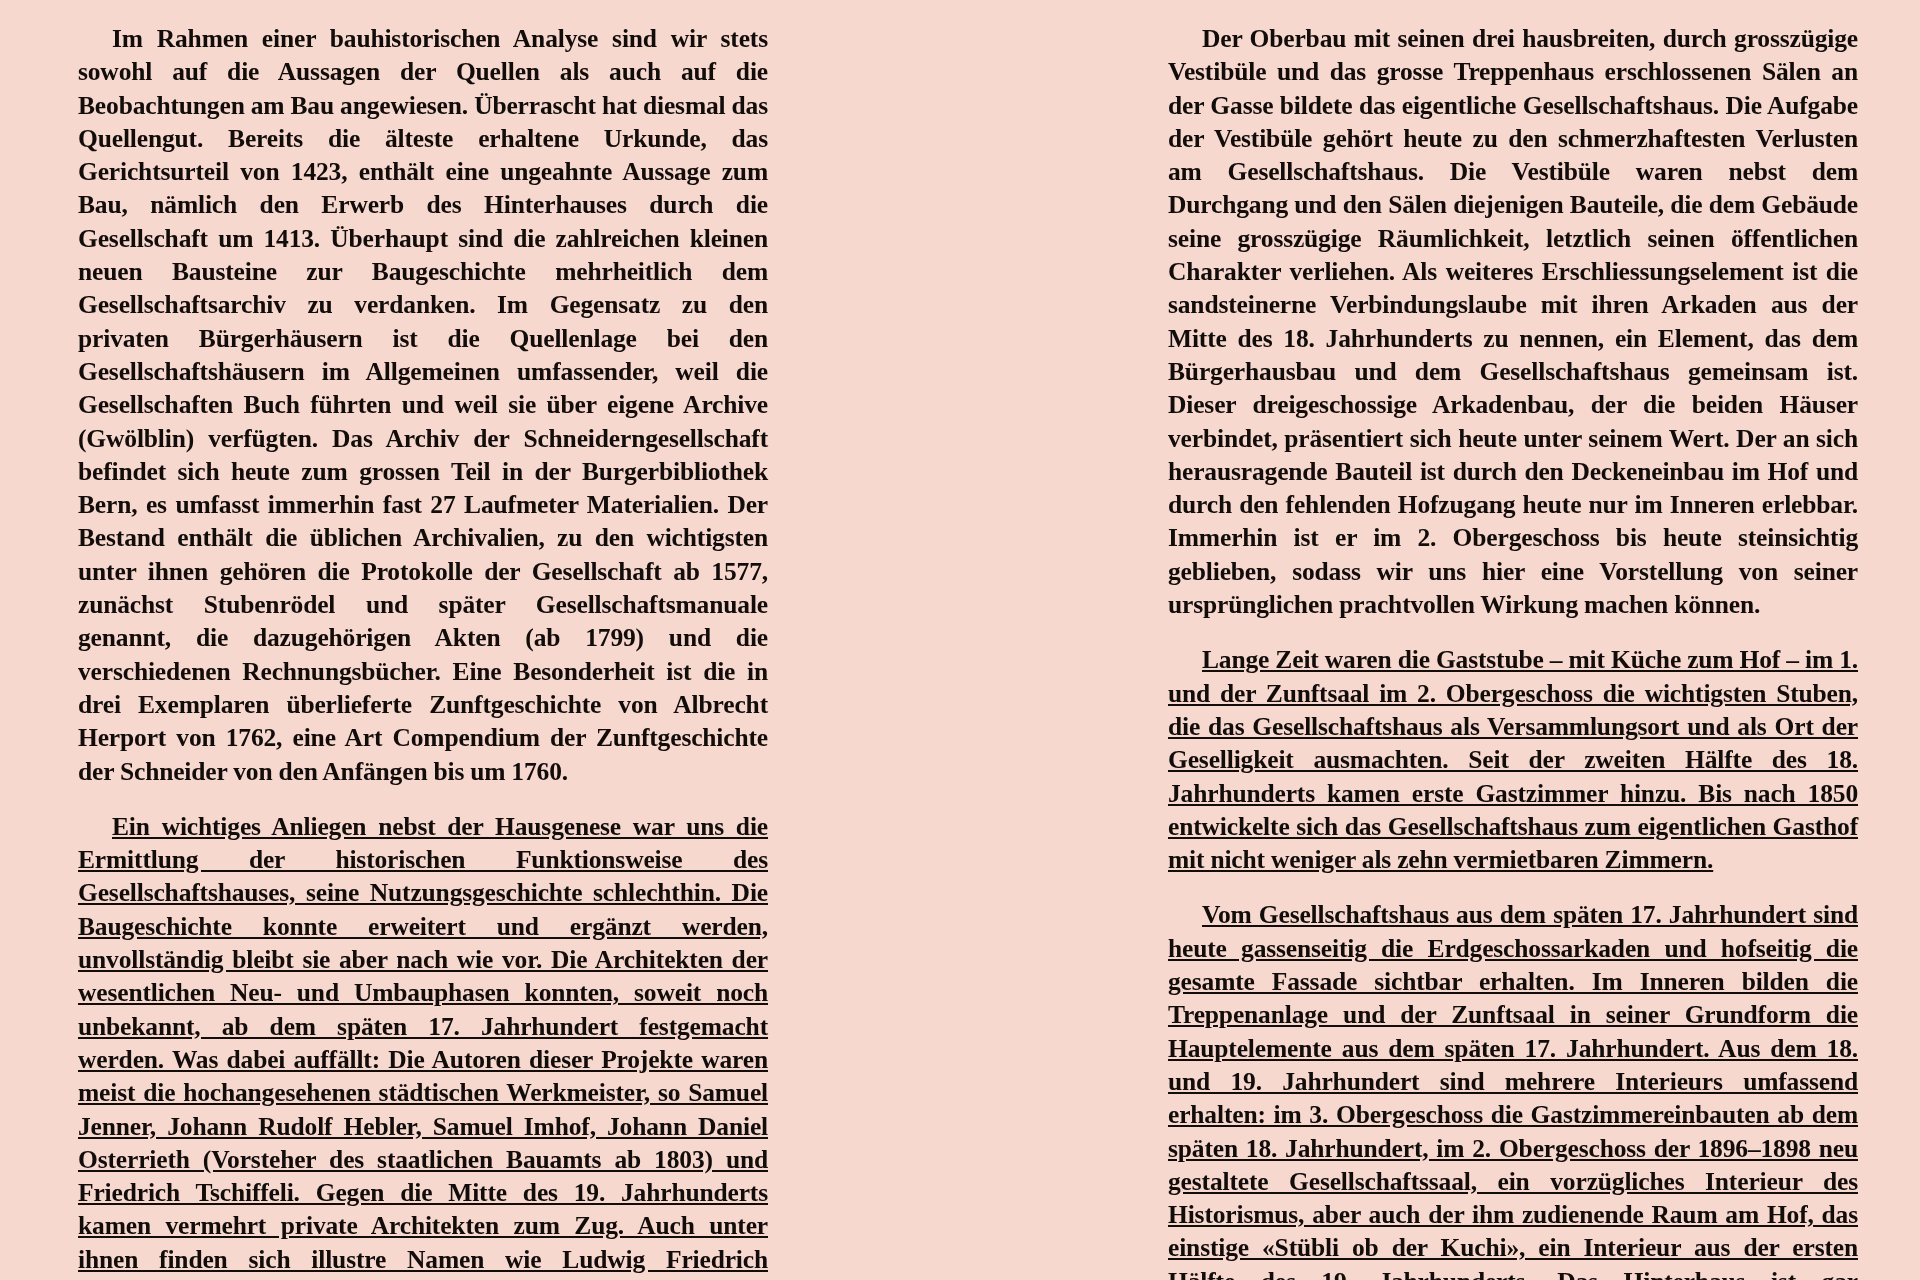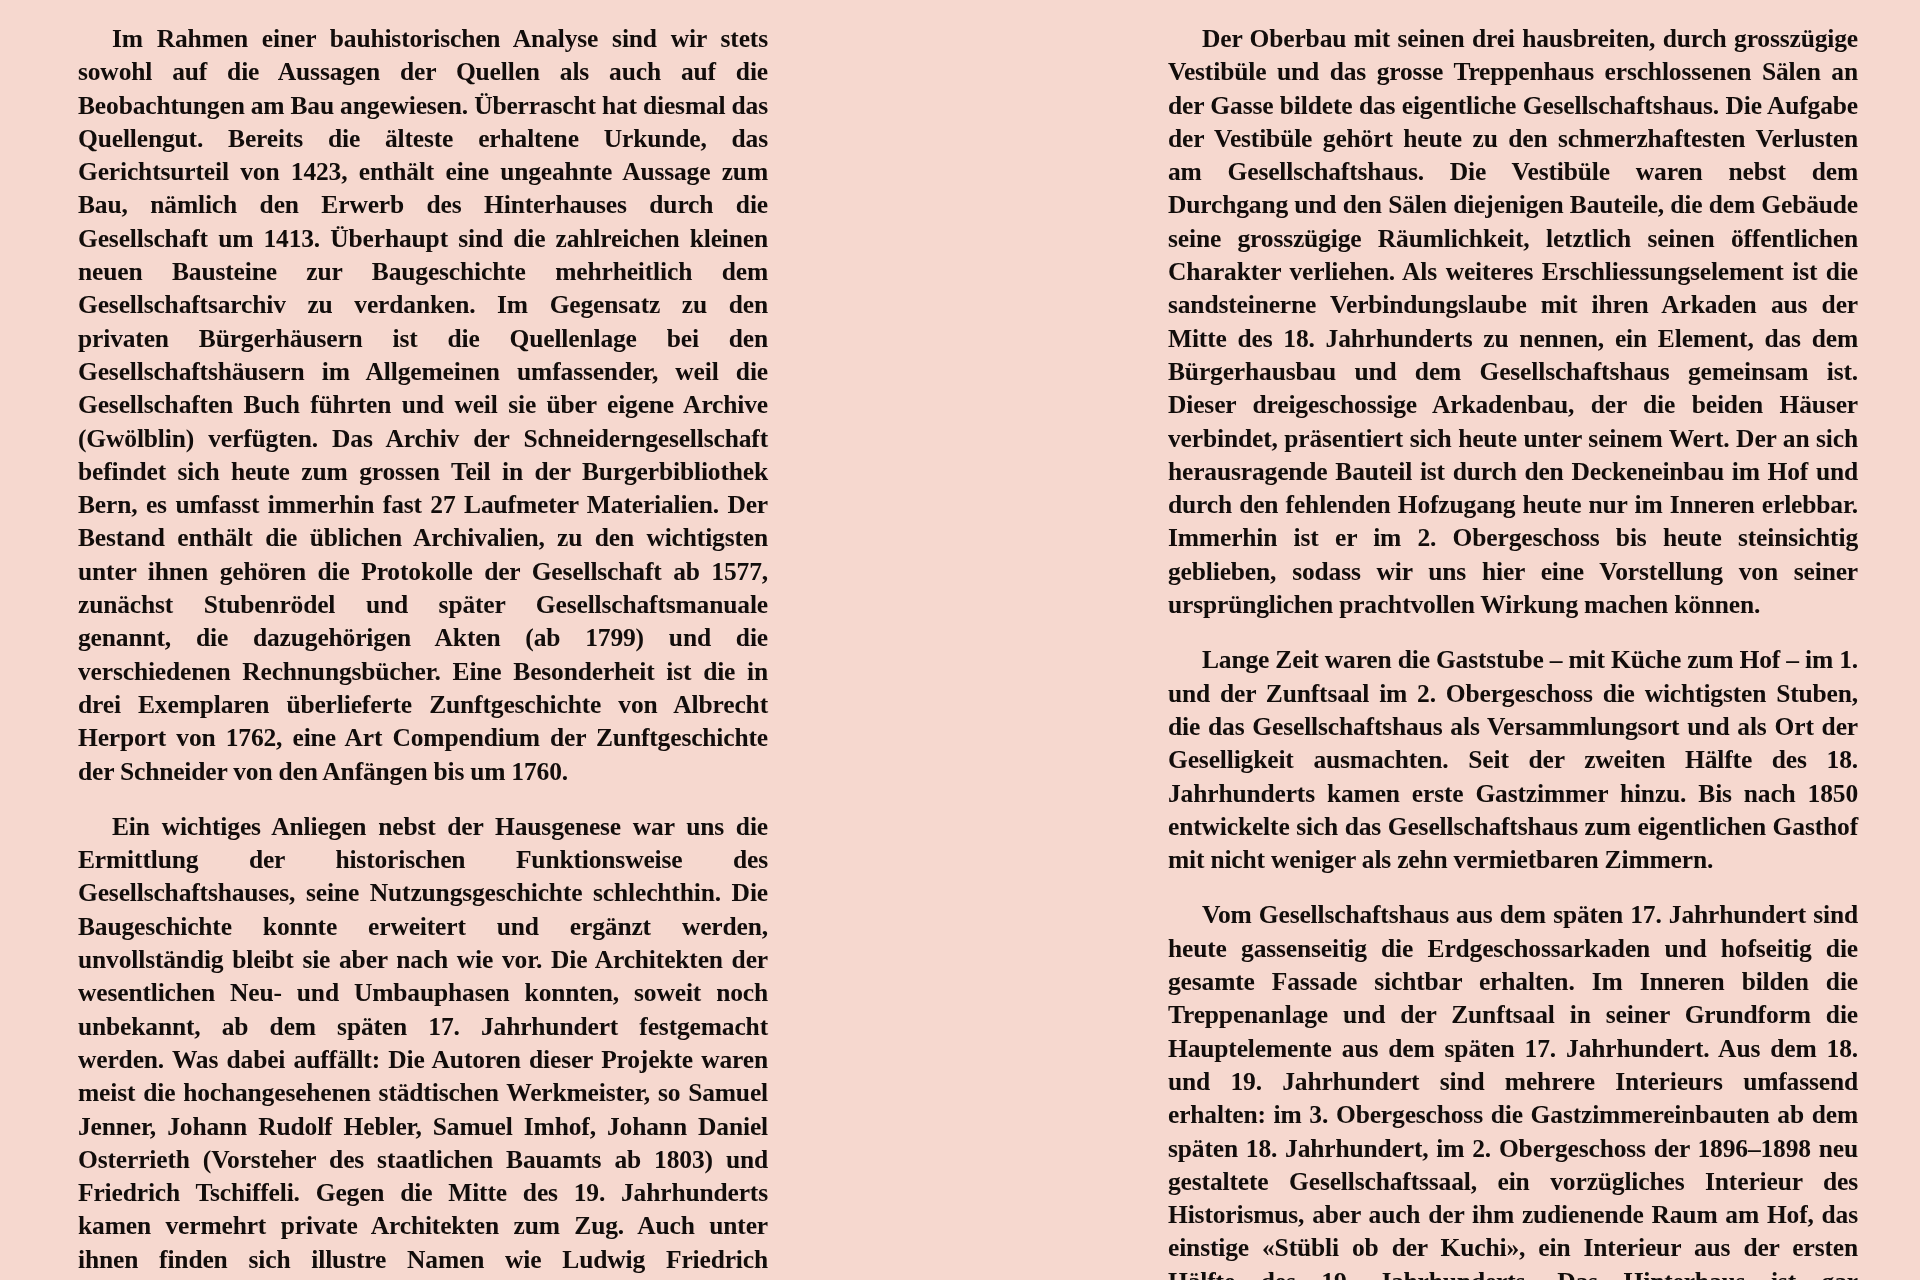--- a/index.html
+++ b/index.html
@@ -42,20 +42,21 @@
     color: #120d0b;
     text-align: justify;
     text-justify: inter-word;
     letter-spacing: -0.15px;
     word-spacing: -0.2px;
     hyphens: manual;
   }
   p.para + p.para {
     text-indent: 34px;
     margin-top: 22px;
+    text-decoration: underline;
   }
   p.para.lead {
     text-indent: 34px;
   }
 </style>
 </head>
 <body>
 
 <div class="page">
   <div class="columns">

